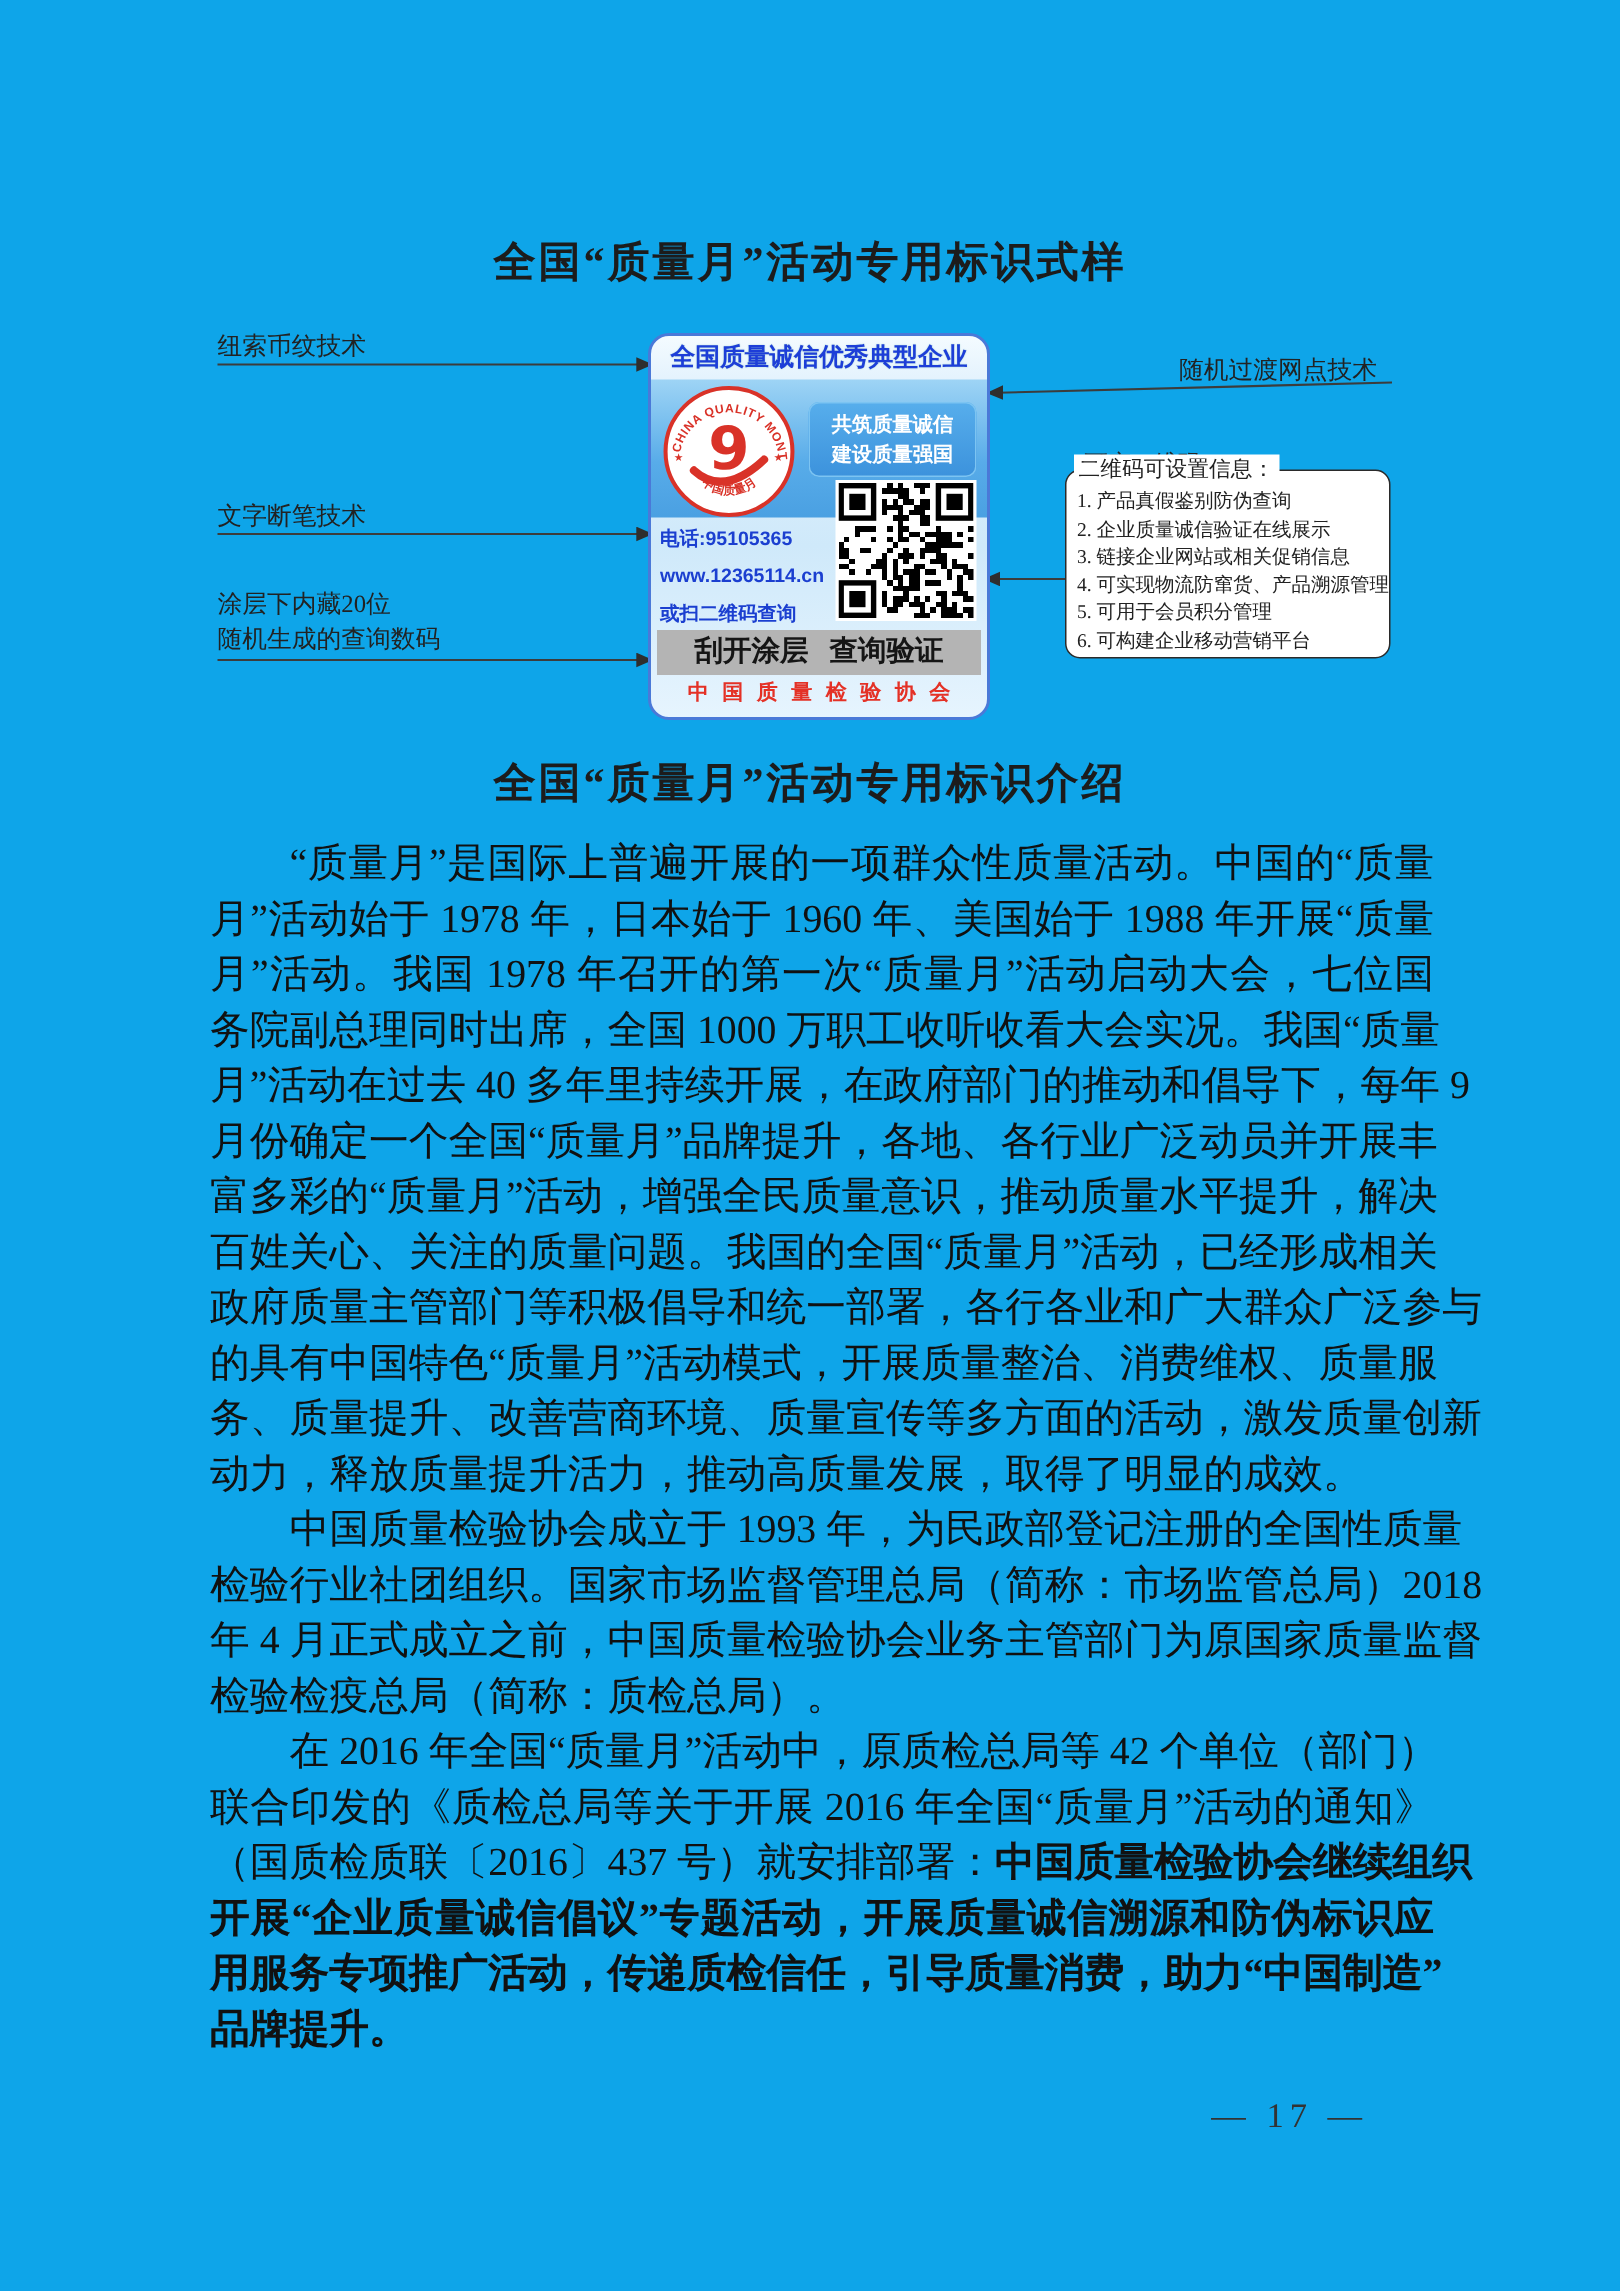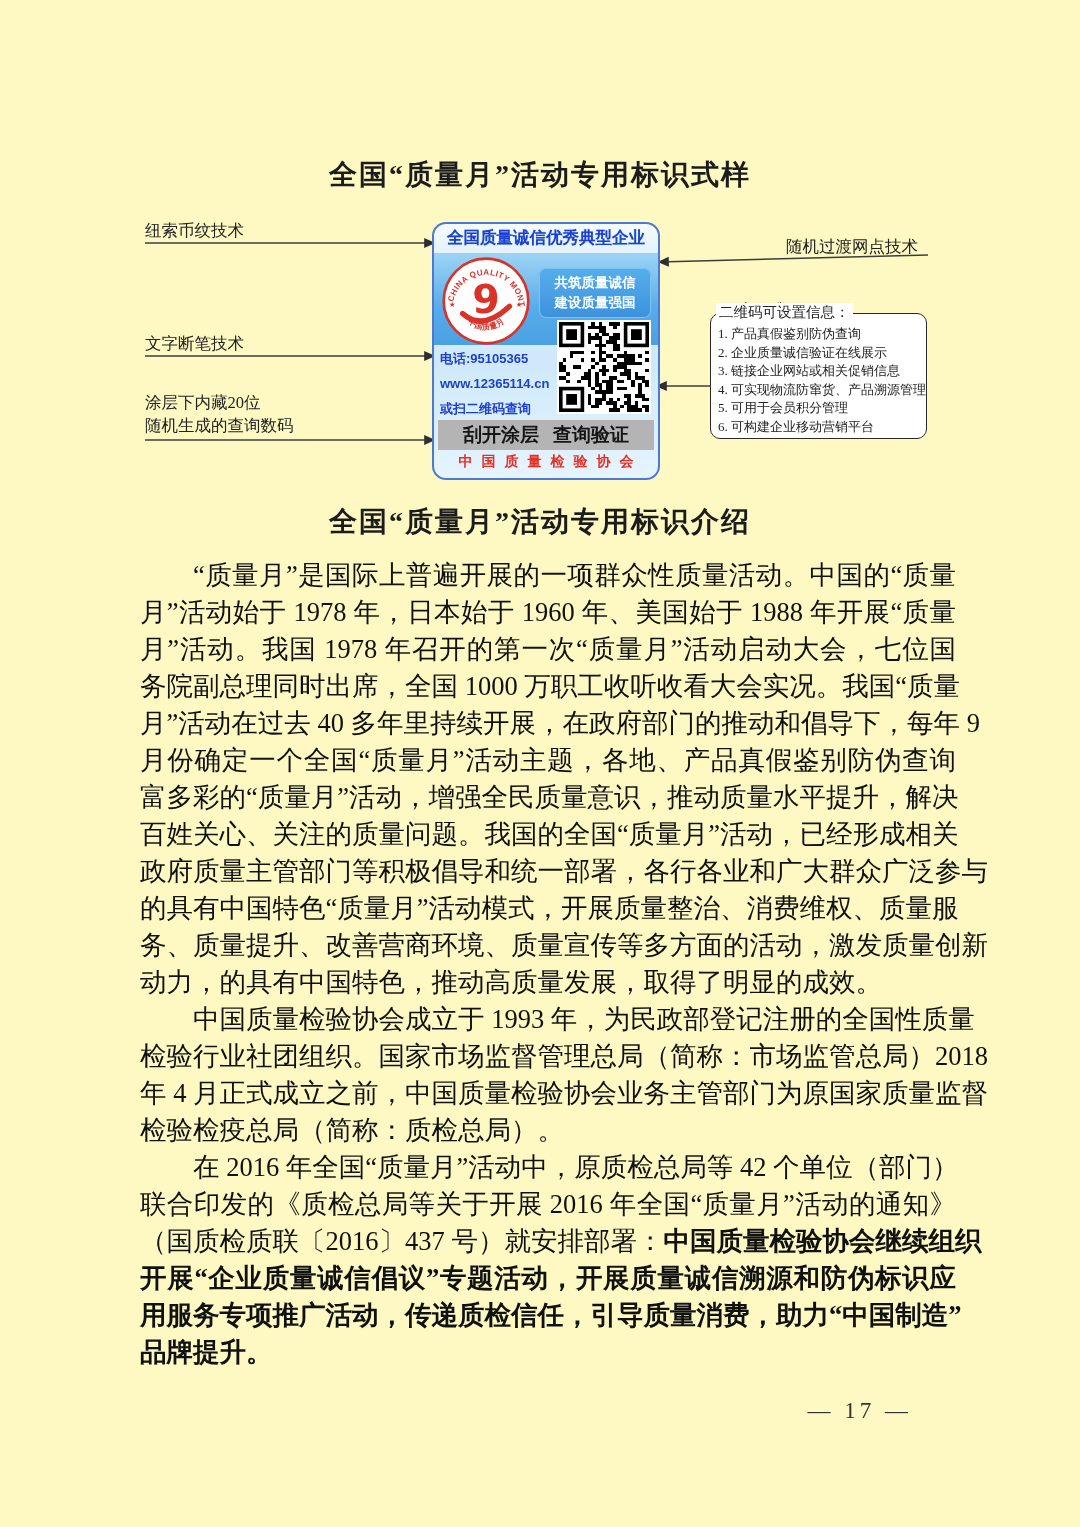--- a/index.html
+++ b/index.html
@@ -1,18 +1,18 @@
 <!DOCTYPE html>
 <html><head>
 <meta charset="utf-8">
 <style>
   html,body { margin:0; padding:0; background:#ffffff; }
   .page {
     position:relative; width:1080px; height:1527px; margin:0 auto;
-    background:#fef9c3; overflow:hidden;
+    background:#0ea5e9; overflow:hidden;
     font-family:"Liberation Serif","DejaVu Serif",serif; color:#1c1c1c;
   }
   .h-title {
     position:absolute; left:0; width:100%; text-align:center;
     font-size:28px; font-weight:bold; letter-spacing:2px; margin:0;
   }
   #title1 { top:156px; }
   #title2 { top:503px; }
 
   
@@ -390,27 +390,27 @@
   </div>
 
   <h2 class="h-title" id="title2">全国“质量月”活动专用标识介绍</h2>
 
   <div class="bodytext">
     <div class="ln indent">“质量月”是国际上普遍开展的一项群众性质量活动。中国的“质量</div>
     <div class="ln">月”活动始于 1978 年，日本始于 1960 年、美国始于 1988 年开展“质量</div>
     <div class="ln">月”活动。我国 1978 年召开的第一次“质量月”活动启动大会，七位国</div>
     <div class="ln">务院副总理同时出席，全国 1000 万职工收听收看大会实况。我国“质量</div>
     <div class="ln">月”活动在过去 40 多年里持续开展，在政府部门的推动和倡导下，每年 9</div>
-    <div class="ln">月份确定一个全国“质量月”活动主题，各地、产品真假鉴别防伪查询</div>
+    <div class="ln">月份确定一个全国“质量月”品牌提升，各地、各行业广泛动员并开展丰</div>
     <div class="ln">富多彩的“质量月”活动，增强全民质量意识，推动质量水平提升，解决</div>
     <div class="ln">百姓关心、关注的质量问题。我国的全国“质量月”活动，已经形成相关</div>
     <div class="ln">政府质量主管部门等积极倡导和统一部署，各行各业和广大群众广泛参与</div>
     <div class="ln">的具有中国特色“质量月”活动模式，开展质量整治、消费维权、质量服</div>
     <div class="ln">务、质量提升、改善营商环境、质量宣传等多方面的活动，激发质量创新</div>
-    <div class="ln lastln">动力，的具有中国特色，推动高质量发展，取得了明显的成效。</div>
+    <div class="ln lastln">动力，释放质量提升活力，推动高质量发展，取得了明显的成效。</div>
 
     <div class="ln indent">中国质量检验协会成立于 1993 年，为民政部登记注册的全国性质量</div>
     <div class="ln">检验行业社团组织。国家市场监督管理总局（简称：市场监管总局）2018</div>
     <div class="ln">年 4 月正式成立之前，中国质量检验协会业务主管部门为原国家质量监督</div>
     <div class="ln lastln">检验检疫总局（简称：质检总局）。</div>
 
     <div class="ln indent">在 2016 年全国“质量月”活动中，原质检总局等 42 个单位（部门）</div>
     <div class="ln">联合印发的《质检总局等关于开展 2016 年全国“质量月”活动的通知》</div>
     <div class="ln"><span>（国质检质联〔2016〕437 号）就安排部署：</span><span class="bold">中国质量检验协会继续组织</span></div>
     <div class="ln bold">开展“企业质量诚信倡议”专题活动，开展质量诚信溯源和防伪标识应</div>

